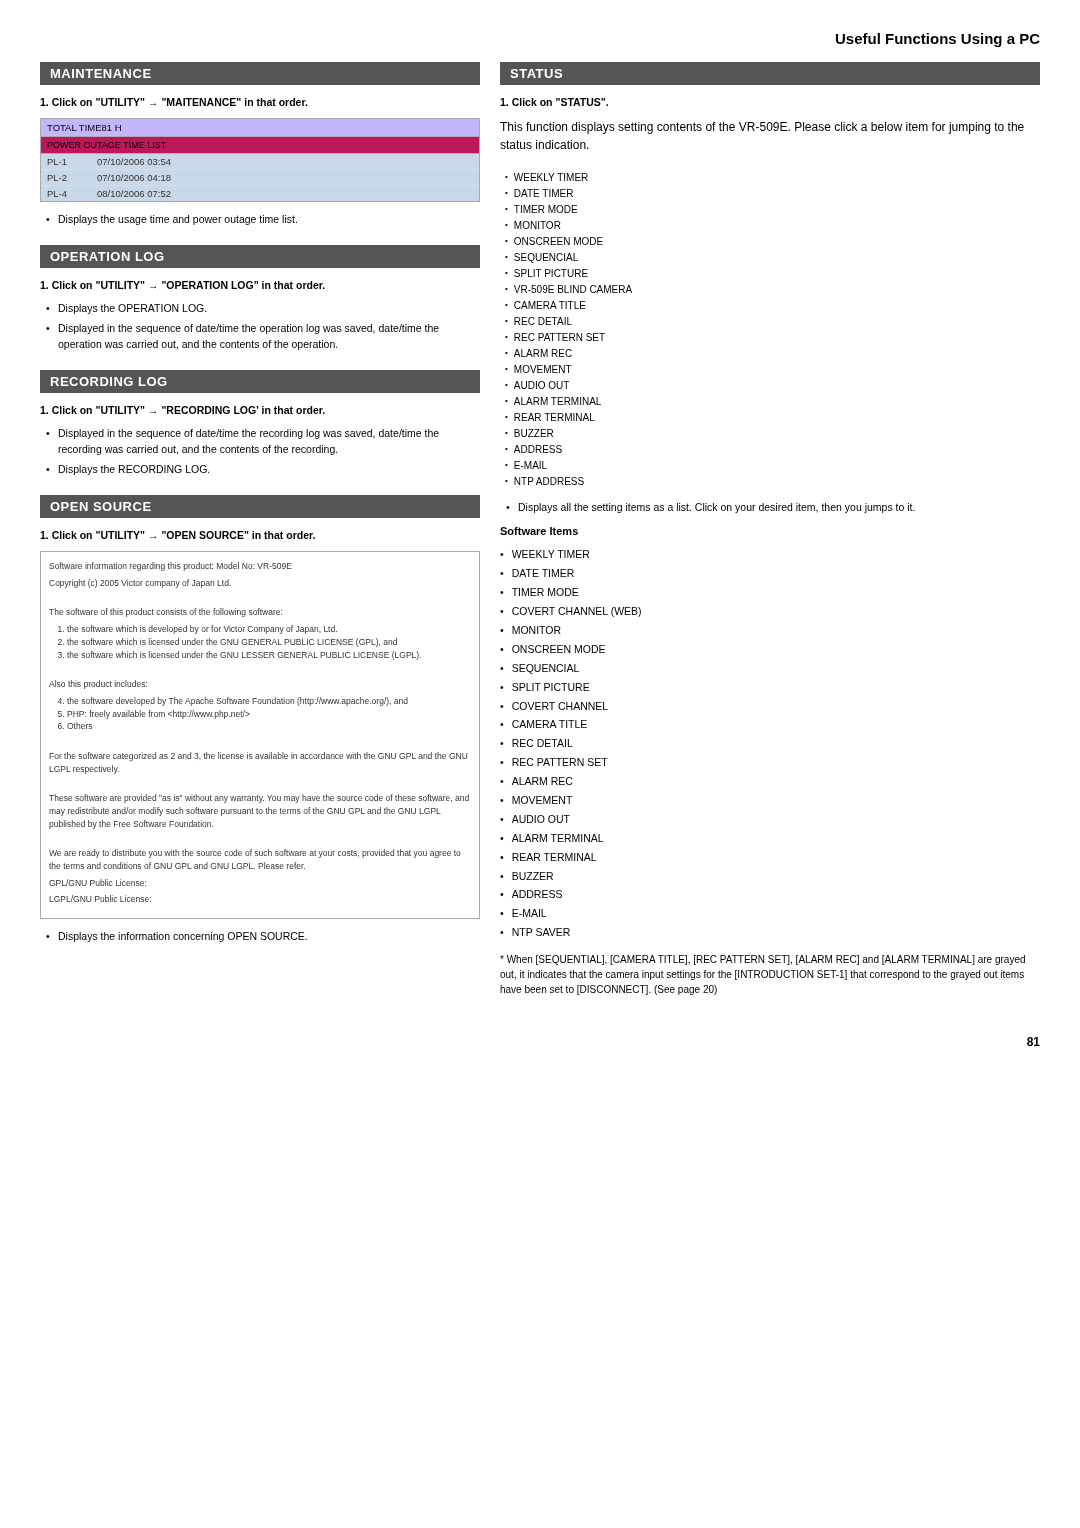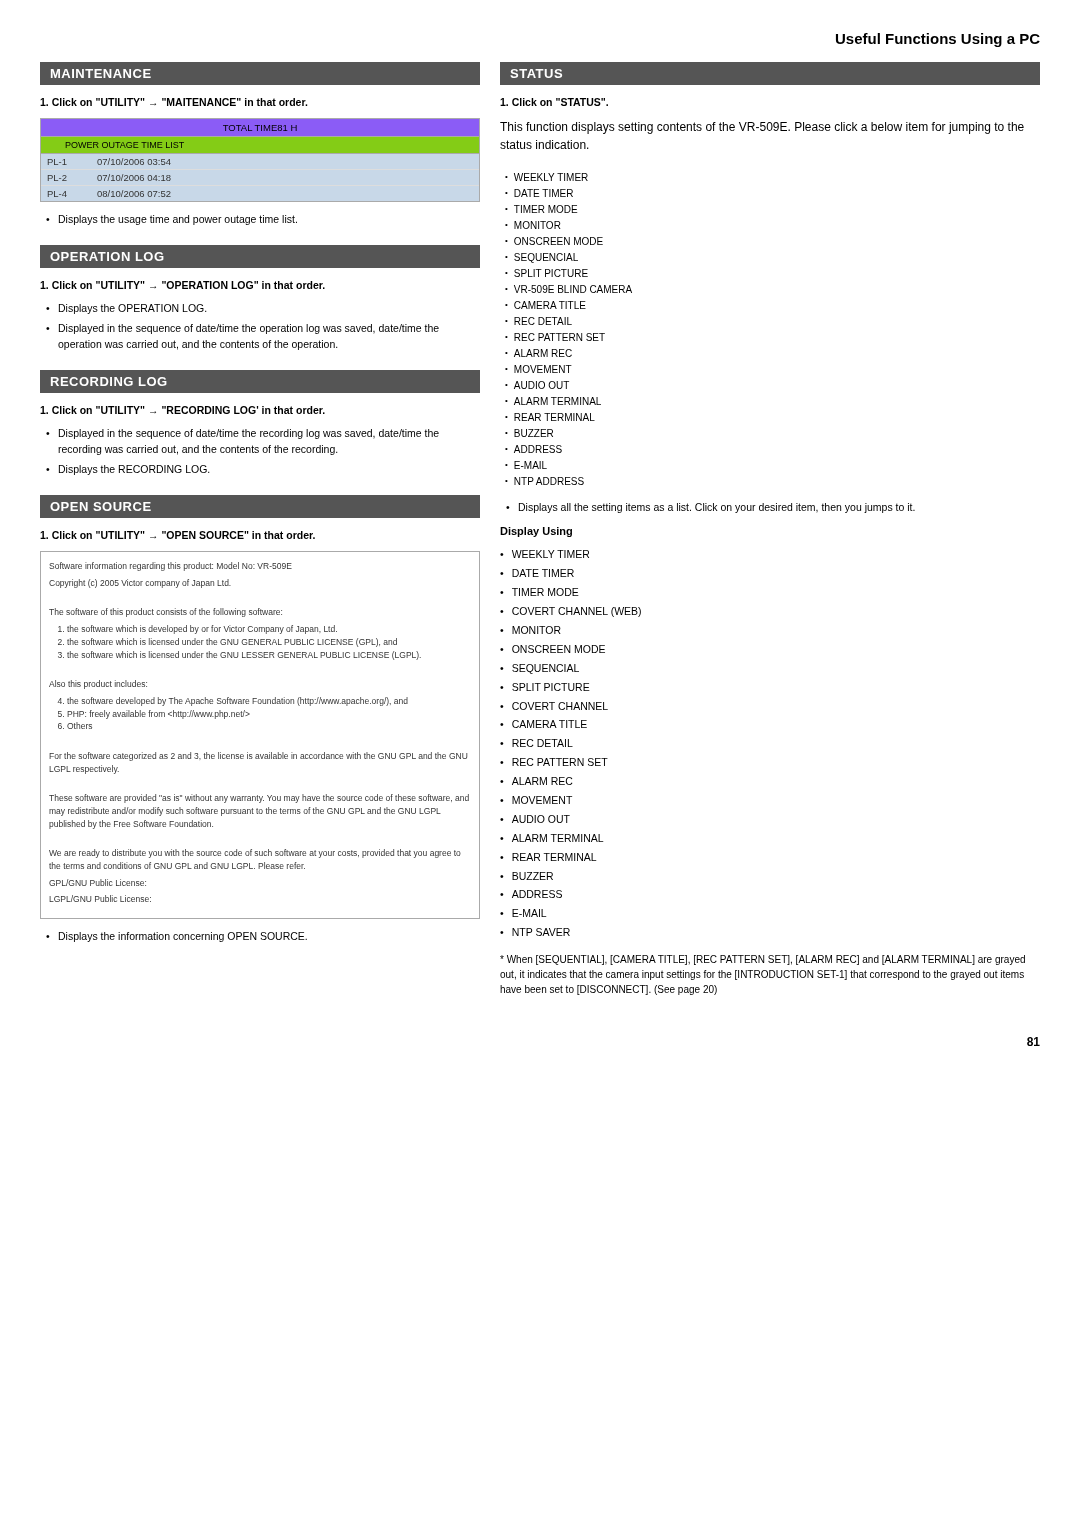--- a/index.html
+++ b/index.html
@@ -59,28 +59,28 @@
       position: absolute;
       left: -12px;
     }
     .table-container {
       border: 1px solid #aaa;
       margin-bottom: 10px;
       font-size: 9.5px;
     }
     .table-header-row {
       display: flex;
-      background: #8b5cf6;
+      background: #c4b5fd;
       border-bottom: 1px solid #aaa;
       padding: 3px 6px;
-      justify-content: center;
+      justify-content: flex-start;
     }
     .table-section-header {
-      background: #84cc16;
-      padding: 3px 24px;
+      background: #be185d;
+      padding: 3px 6px;
       font-size: 9px;
       border-bottom: 1px solid #aaa;
     }
     .table-row {
       display: flex;
       border-bottom: 1px solid #ddd;
       background: #c8d8e8;
     }
     .table-row:last-child {
       border-bottom: none;
@@ -268,21 +268,21 @@
         <div class="item">REAR TERMINAL</div>
         <div class="item">BUZZER</div>
         <div class="item">ADDRESS</div>
         <div class="item">E-MAIL</div>
         <div class="item">NTP ADDRESS</div>
       </div>
       <div style="margin-top:10px;">
         <div class="bullet-item">Displays all the setting items as a list. Click on your desired item, then you jumps to it.</div>
       </div>
 
-      <div class="display-items-title">Display Using</div>
+      <div class="display-items-title">Software Items</div>
       <div class="display-items-list">
         <div class="di">WEEKLY TIMER</div>
         <div class="di">DATE TIMER</div>
         <div class="di">TIMER MODE</div>
         <div class="di">COVERT CHANNEL (WEB)</div>
         <div class="di">MONITOR</div>
         <div class="di">ONSCREEN MODE</div>
         <div class="di">SEQUENCIAL</div>
         <div class="di">SPLIT PICTURE</div>
         <div class="di">COVERT CHANNEL</div>

